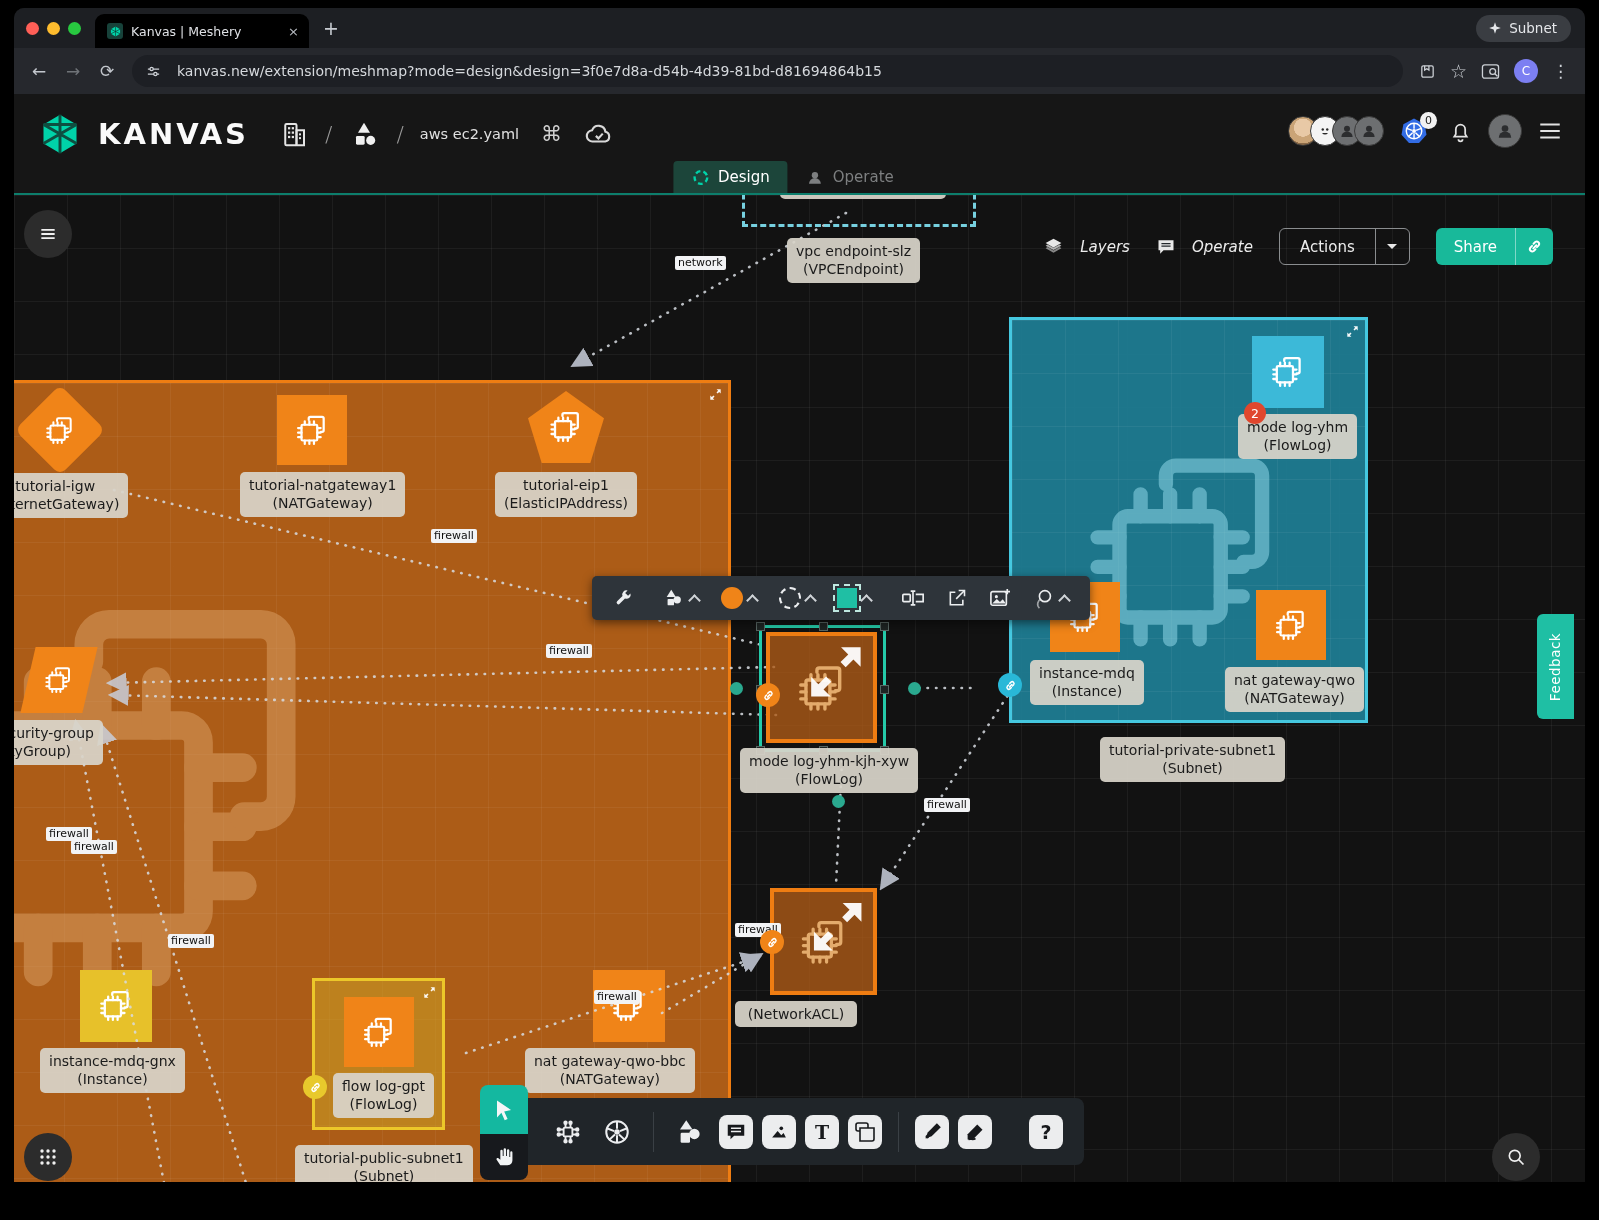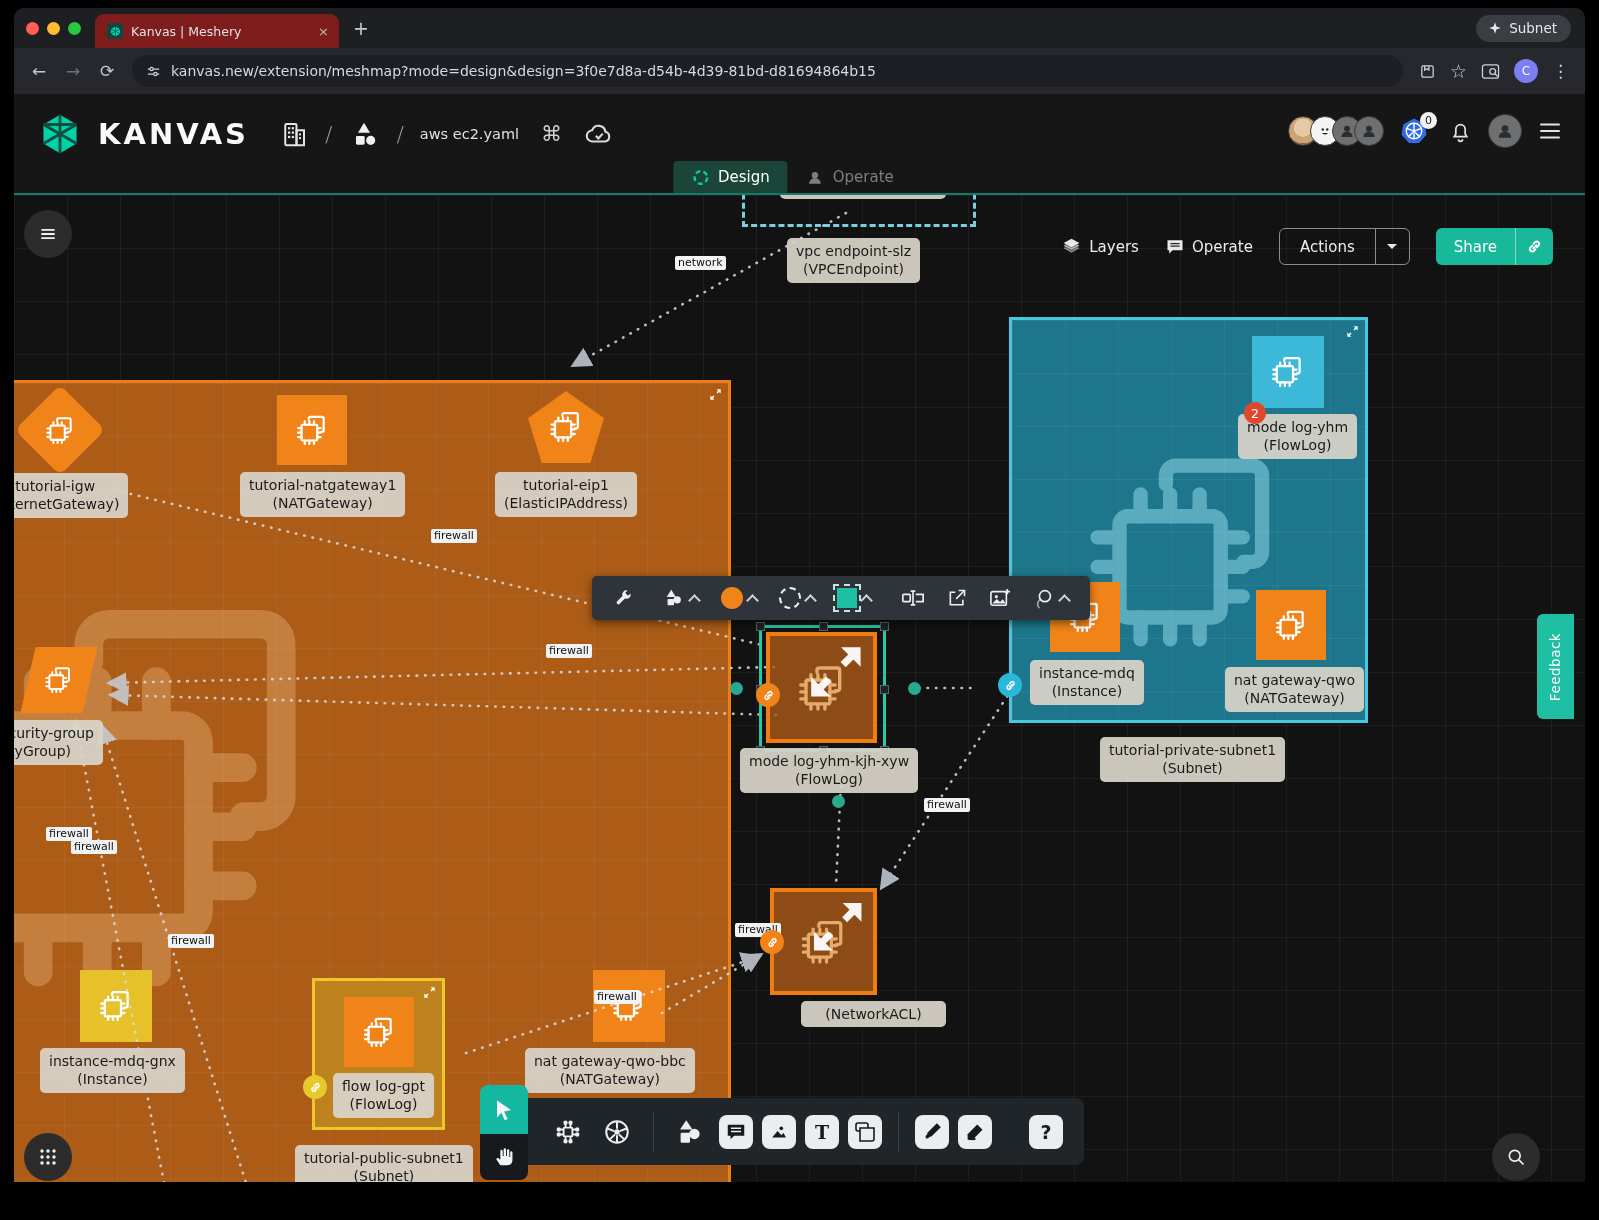--- a/index.html
+++ b/index.html
@@ -4,32 +4,32 @@
 <style>
   html,body{margin:0;padding:0;background:#000;width:1599px;height:1220px;overflow:hidden;
     font-family:"DejaVu Sans","Liberation Sans",sans-serif;-webkit-font-smoothing:antialiased;}
   *{box-sizing:border-box;}
   .window{position:absolute;left:14px;top:8px;width:1571px;height:1174px;background:#141414;
     border-radius:10px 10px 0 0;overflow:hidden;}
   
   .tabstrip{height:40px;background:#1d1f23;display:flex;align-items:center;position:relative;}
   .lights{display:flex;gap:8px;margin:0 14px 0 12px;}
   .light{width:13px;height:13px;border-radius:50%;}
-  .tab{height:34px;margin-top:6px;background:#7f1d1d;border-radius:9px 9px 0 0;display:flex;align-items:center;
-    gap:8px;padding:0 10px 0 12px;width:244px;color:#dfe1e5;font-size:12.5px;}
+  .tab{height:34px;margin-top:6px;background:#000000;border-radius:9px 9px 0 0;display:flex;align-items:center;
+    gap:8px;padding:0 10px 0 12px;width:214px;color:#dfe1e5;font-size:12.5px;}
   .tab .fav{width:16px;height:16px;border-radius:3px;background:#17423a;display:flex;align-items:center;justify-content:center;}
   .tab .x{margin-left:auto;color:#b8bcc2;font-size:13px;cursor:default;}
   .newtab{color:#c7cbd1;font-size:19px;margin-left:14px;}
   .gemini{position:absolute;right:14px;top:7px;background:#3a3d42;border-radius:16px;color:#e5e7ea;
     font-size:13.5px;padding:5px 14px 6px 12px;display:flex;gap:7px;align-items:center;}
   .urlrow{height:46px;background:#26282d;display:flex;align-items:center;padding:0 10px;gap:4px;}
   .navbtn{color:#c3c7cd;font-size:17px;width:30px;text-align:center;}
   .navbtn.dis{color:#6f7378;}
   .urlpill{flex:1;height:32px;background:#1d1f24;border-radius:16px;display:flex;align-items:center;
-    padding:0 14px;gap:10px;color:#d6d9dd;font-size:14px;margin:0 6px;}
+    padding:0 14px;gap:16px;color:#d6d9dd;font-size:14px;margin:0 6px;}
   .chromeicons{display:flex;align-items:center;gap:14px;margin:0 6px;color:#cdd1d6;}
   .cavatar{width:24px;height:24px;border-radius:50%;background:#7c7ff2;color:#fff;font-size:12px;
     display:flex;align-items:center;justify-content:center;}
   
   .appbar{height:99px;background:#161616;position:relative;}
   .appbar-left{position:absolute;left:24px;top:18px;display:flex;align-items:center;gap:16px;color:#dcdcdc;}
   .kanvas-word{font-size:29px;letter-spacing:3px;color:#fafafa;font-weight:bold;}
   .crumb-sep{color:#9a9a9a;font-size:22px;font-weight:300;}
   .filename{color:#e0e0e0;font-size:14.5px;}
   .appbar-right{position:absolute;right:22px;top:20px;display:flex;align-items:center;gap:15px;}
@@ -45,21 +45,21 @@
   .seg.inactive{color:#7d7f80;}
   
   .canvas{position:relative;width:1571px;height:989px;background:#121212;border-top:2px solid #0d7e6c;overflow:hidden;
     background-image:linear-gradient(rgba(255,255,255,.05) 1px,transparent 1px),
       linear-gradient(90deg,rgba(255,255,255,.05) 1px,transparent 1px);
     background-size:53px 53px;}
   .cv{position:absolute;}
   .round-btn{width:48px;height:48px;border-radius:50%;background:#2c2c2c;display:flex;align-items:center;justify-content:center;}
   
   .cbar{position:absolute;top:33px;right:32px;display:flex;align-items:center;gap:26px;color:#ececec;font-size:15px;}
-  .cbar .item{display:flex;align-items:center;gap:7px;}
+  .cbar .item{display:flex;align-items:center;gap:16px;font-style:italic;}
   .actions-btn{display:flex;border:1px solid #8a8d8f;border-radius:6px;height:37px;}
   .actions-btn .lbl{padding:0 20px;display:flex;align-items:center;font-size:15px;}
   .actions-btn .caretseg{border-left:1px solid #8a8d8f;width:34px;display:flex;align-items:center;justify-content:center;}
   .share-btn{display:flex;background:#18b99a;border-radius:6px;height:37px;color:#fff;}
   .share-btn .lbl{padding:0 18px;display:flex;align-items:center;}
   .share-btn .linkseg{border-left:1px solid rgba(255,255,255,.45);width:38px;display:flex;align-items:center;justify-content:center;}
   
   .region{position:absolute;overflow:hidden;}
   .region.orange{background:rgba(182,97,23,.94);border:3px solid #ef7d12;
     background-image:linear-gradient(rgba(255,255,255,.05) 1px,transparent 1px),
@@ -530,21 +530,21 @@
         </svg>
       <svg class="rs" style="color:#fff">
           <use href="#resize"></use>
         </svg>
     </div>
     <div class="link-badge" style="left:746px;top:735px;background:#f08418">
         <svg width="13" height="13" viewBox="0 0 14 14">
           <use href="#linkg"></use>
         </svg>
       </div>
-    <div class="node-label" style="left:787px;top:806px;width:145px">
+    <div class="node-label" style="left:721px;top:806px;width:122px">
       <span>(NetworkACL)</span>
     </div>
 
     <div class="region teal" style="left:995px;top:122px;width:359px;height:406px">
       <svg class="wm" style="left:40px;top:95px;width:270px;height:270px;color:#8fd8e8;opacity:.55">
           <use href="#chip"></use>
         </svg>
       <svg class="rs">
           <use href="#resize"></use>
         </svg>

